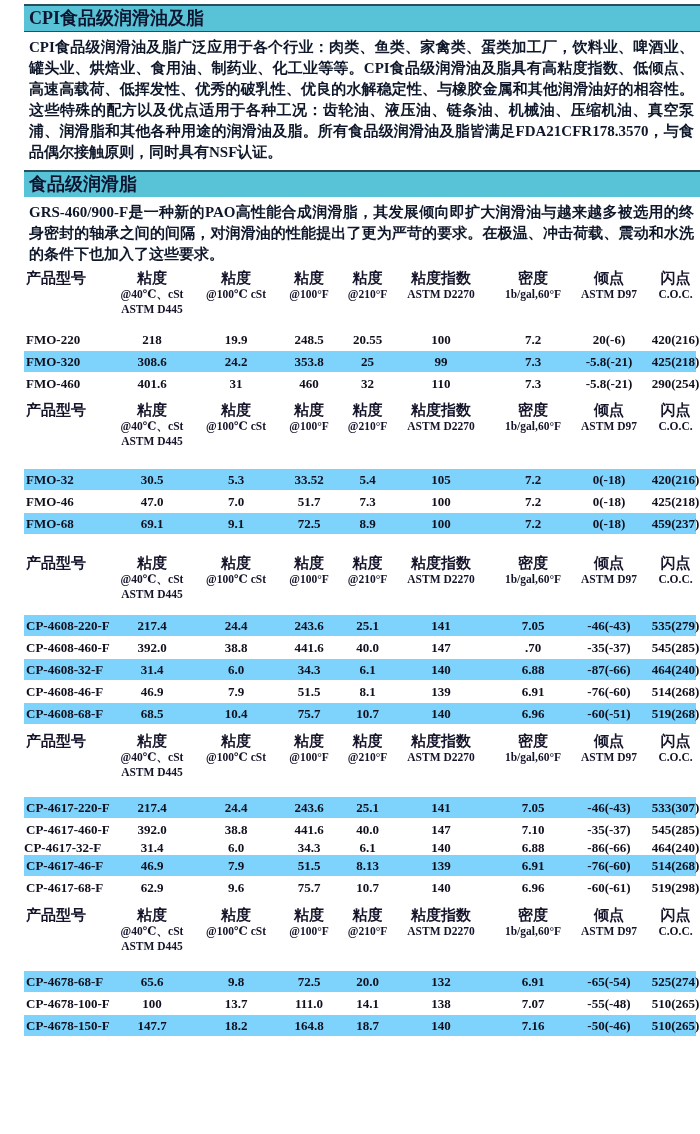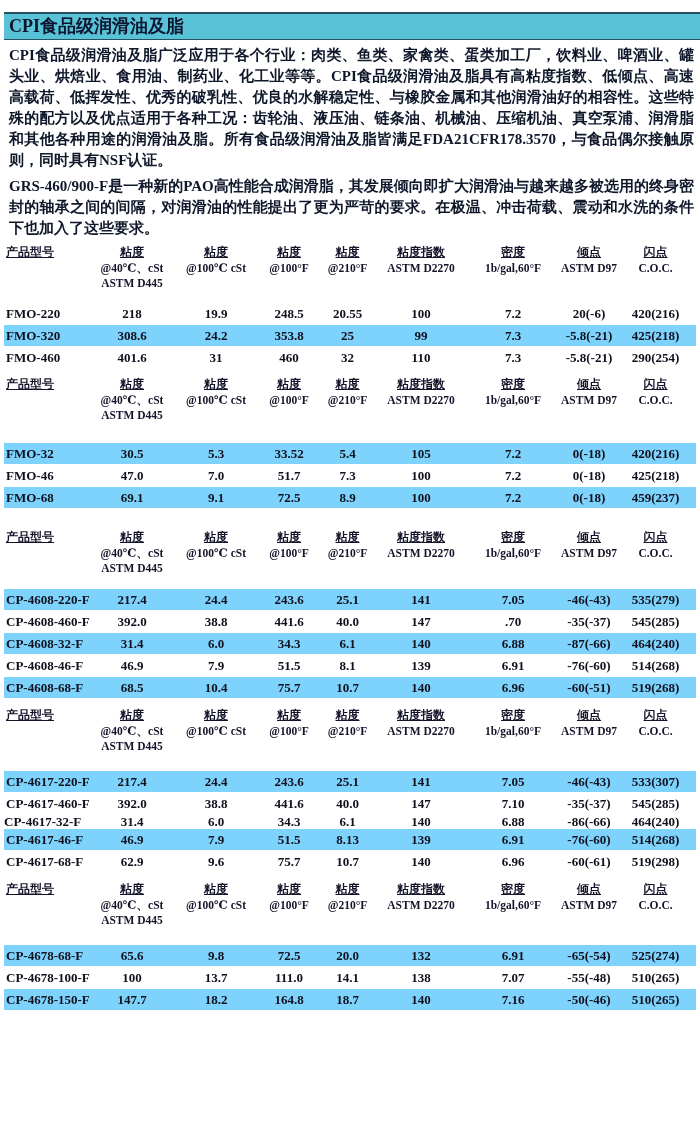--- a/index.html
+++ b/index.html
@@ -1,33 +1,33 @@
 <!DOCTYPE html>
 <html><head>
 <meta charset="utf-8">
 <style>
   html,body{margin:0;padding:0;}
   body{
     width:700px;height:1134px;overflow:hidden;background:#ffffff;
     font-family:"Liberation Serif","DejaVu Serif",serif;font-weight:bold;color:#14142a;
   }
-  .page{padding:4px 4px 0 4px;margin-top:8px;}
+  .page{padding:4px 4px 0 24px;}
   .section-bar{
     background:#58c3d6;color:#0d1530;font-size:18px;line-height:22px;
     padding:1px 5px 2px;margin-right:-4px;border-top:2px solid #27505e;
   }
   .bar1{border-bottom:1px solid #27505e;}
   .bar2{margin-top:7px;}
   .para{font-size:15px;line-height:21px;text-align:justify;margin:5px 2px 0 5px;color:#0f172a;}
   .p3{text-indent:30px;margin-top:12px;}
   .table-slot{margin-top:5px;}
   .thead,.trow{display:grid;grid-template-columns:86px 84px 84px 62px 55px 92px 92px 60px 73px;}
   .th{text-align:center;vertical-align:top;}
   .th.c0{text-align:left;padding-left:2px;}
-  .th .t1{font-size:12px;line-height:18px;text-decoration:underline;}
+  .th .t1{font-size:15px;line-height:18px;}
   .th .t2{font-size:11.5px;line-height:15px;}
   .thead{margin-bottom:14px;}
   .trow{margin-bottom:1px;}
   .trow.hl{background:#7dd3fc;}
   .td{font-size:13px;line-height:17px;padding:2px 0;text-align:center;color:#10101e;}
   .td.c0{text-align:left;padding-left:2px;}
   .trow.tight .td{line-height:13px;padding:0;}
   .t1s{margin-top:4px;}  .t1s .thead{margin-bottom:12px;}
   .t2s{margin-top:7px;}  .t2s .thead{margin-bottom:20px;}
   .t3s{margin-top:20px;} .t3s .thead{margin-bottom:13px;}
@@ -38,20 +38,23 @@
 <body>
 
 <div class="page">
 
   <div class="section-bar bar1">
     <span>CPI食品级润滑油及脂</span>
   </div>
 
   <p class="para">CPI食品级润滑油及脂广泛应用于各个行业：肉类、鱼类、家禽类、蛋类加工厂，饮料业、啤酒业、罐头业、烘焙业、食用油、制药业、化工业等等。CPI食品级润滑油及脂具有高粘度指数、低倾点、高速高载荷、低挥发性、优秀的破乳性、优良的水解稳定性、与橡胶金属和其他润滑油好的相容性。这些特殊的配方以及优点适用于各种工况：齿轮油、液压油、链条油、机械油、压缩机油、真空泵浦、润滑脂和其他各种用途的润滑油及脂。所有食品级润滑油及脂皆满足FDA21CFR178.3570，与食品偶尔接触原则，同时具有NSF认证。</p>
 
+  <div class="section-bar bar2">
+    <span>食品级润滑脂</span>
+  </div>
 
   <p class="para">GRS-460/900-F是一种新的PAO高性能合成润滑脂，其发展倾向即扩大润滑油与越来越多被选用的终身密封的轴承之间的间隔，对润滑油的性能提出了更为严苛的要求。在极温、冲击荷载、震动和水洗的条件下也加入了这些要求。</p>
 
   <div class="table-slot t1s">
       <div class="thead">
         <div class="th c0">
           <div class="t1">产品型号</div>
         </div>
         <div class="th c1">
           <div class="t1">粘度</div>

